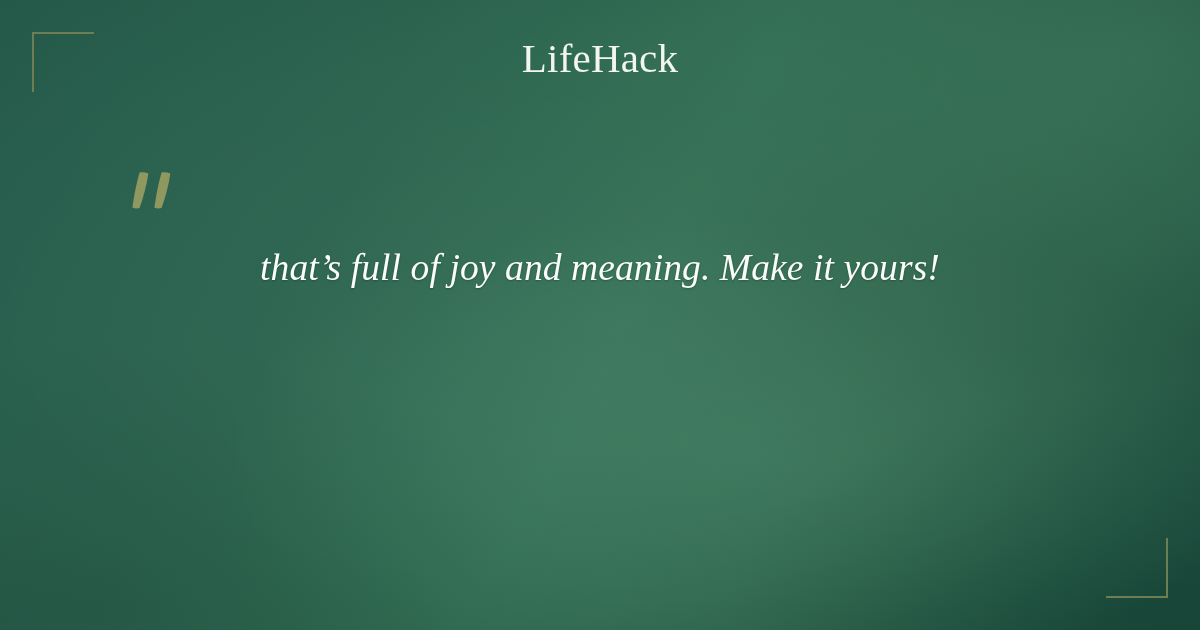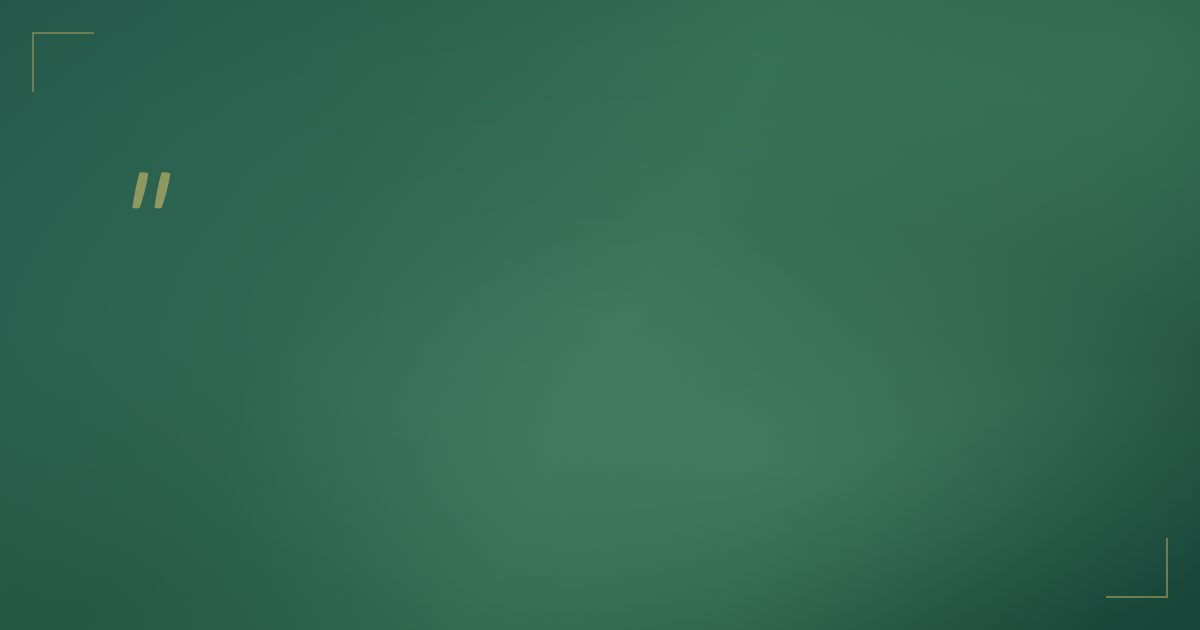--- a/index.html
+++ b/index.html
@@ -91,26 +91,30 @@
   #quote-text .line { display: block; white-space: nowrap; }
 </style>
 </head>
 <body>
 
 <div id="canvas">
 
   <div class="corner corner-tl"></div>
   <div class="corner corner-br"></div>
 
+  <div id="brand">
+    <span class="wordmark">LifeHack</span>
+  </div>
 
   <div id="quote-block">
 
     <svg id="quote-mark" viewBox="0 0 56 52" aria-hidden="true">
       <path d="M10.5 2.5 C13.5 2.0 16.6 2.4 19.4 3.4 C17.6 15.0 14.6 26.8 10.6 38.0 C8.0 38.8 5.6 38.6 3.4 37.6 C5.0 25.8 7.2 14.0 10.5 2.5 Z" fill="#8f985f"></path>
       <path d="M32.5 2.5 C35.5 2.0 38.6 2.4 41.4 3.4 C39.6 15.0 36.6 26.8 32.6 38.0 C30.0 38.8 27.6 38.6 25.4 37.6 C27.0 25.8 29.2 14.0 32.5 2.5 Z" fill="#8f985f"></path>
     </svg>
 
     <blockquote id="quote-text">
+      <span class="line">that’s full of joy and meaning. Make it yours!</span>
     </blockquote>
 
   </div>
 
 </div>
 
 </body></html>

